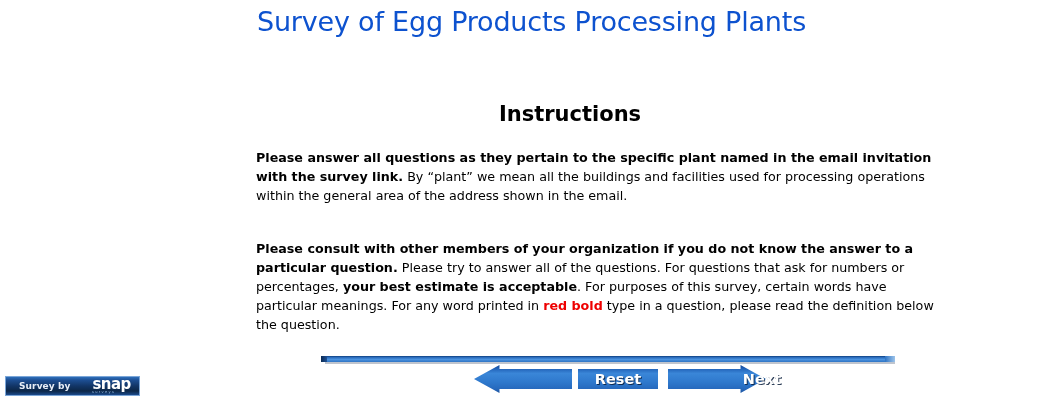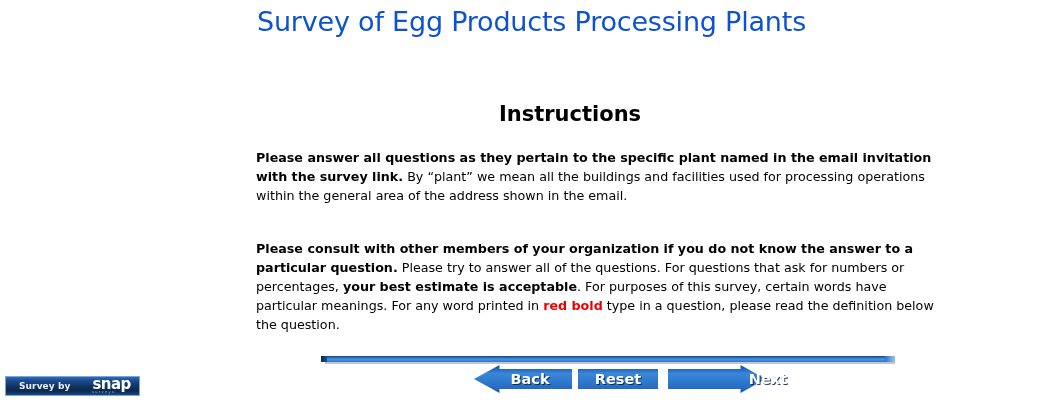--- a/index.html
+++ b/index.html
@@ -162,21 +162,21 @@
     clip-path: polygon(0% 14%, 100% 14%, 100% 86%, 0% 86%);
   }
   #btn-reset .btn-label { line-height: 28px; }
 
   
   #btn-next { left: 194px; width: 98px; }
   #btn-next .btn-shape {
     clip-path: polygon(0% 14%, 74% 14%, 74% 0%, 100% 50%,
                        74% 100%, 74% 86%, 0% 86%);
   }
-  #btn-next .btn-label { left: 10px; width: 84px; padding-left: 48px; }
+  #btn-next .btn-label { left: 4px; width: 84px; padding-left: 48px; }
 
   
   .snap-logo {
     position: absolute;
     left: 5px;
     top: 376px;
     width: 135px;
     height: 20px;
     background: linear-gradient(to bottom,
         #2f6fba 0%, #1d4e92 18%, #123566 50%, #0c2748 78%, #1b4a8c 100%);
@@ -238,21 +238,20 @@
 
 <div class="divider-wrap">
   <div class="divider-bar"></div>
   <div class="divider-shadow"></div>
 </div>
 
 <div class="button-bar">
 
   <button class="nav-button" id="btn-back">
     <span class="btn-shape"></span>
-    <span class="btn-label">Back</span>
   </button>
 
   <button class="nav-button" id="btn-reset">
     <span class="btn-shape"></span>
     <span class="btn-label">Reset</span>
   </button>
 
   <button class="nav-button" id="btn-next">
     <span class="btn-shape"></span>
     <span class="btn-label">Next</span>

